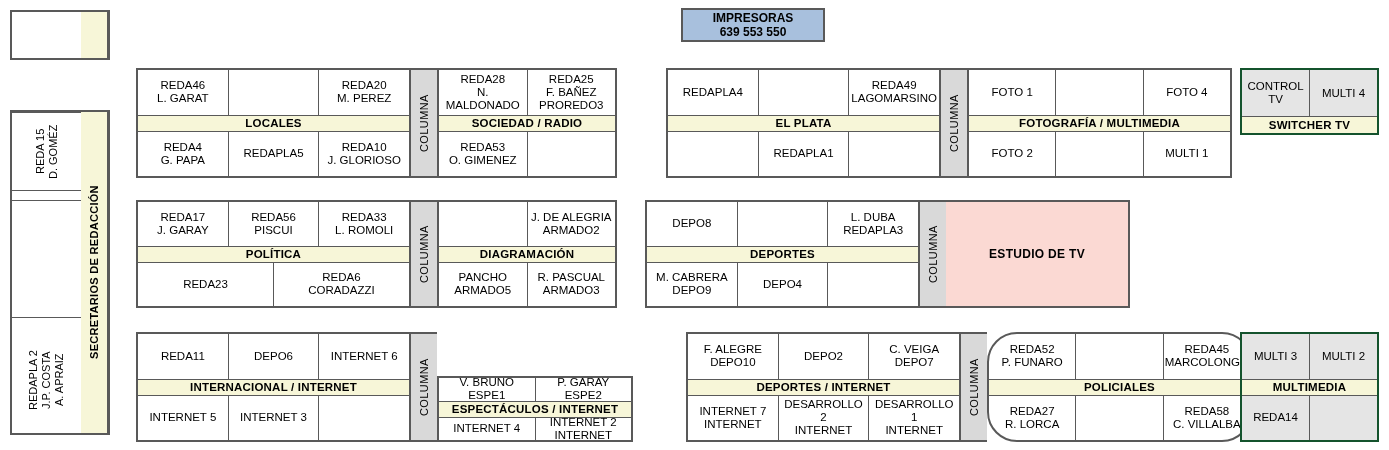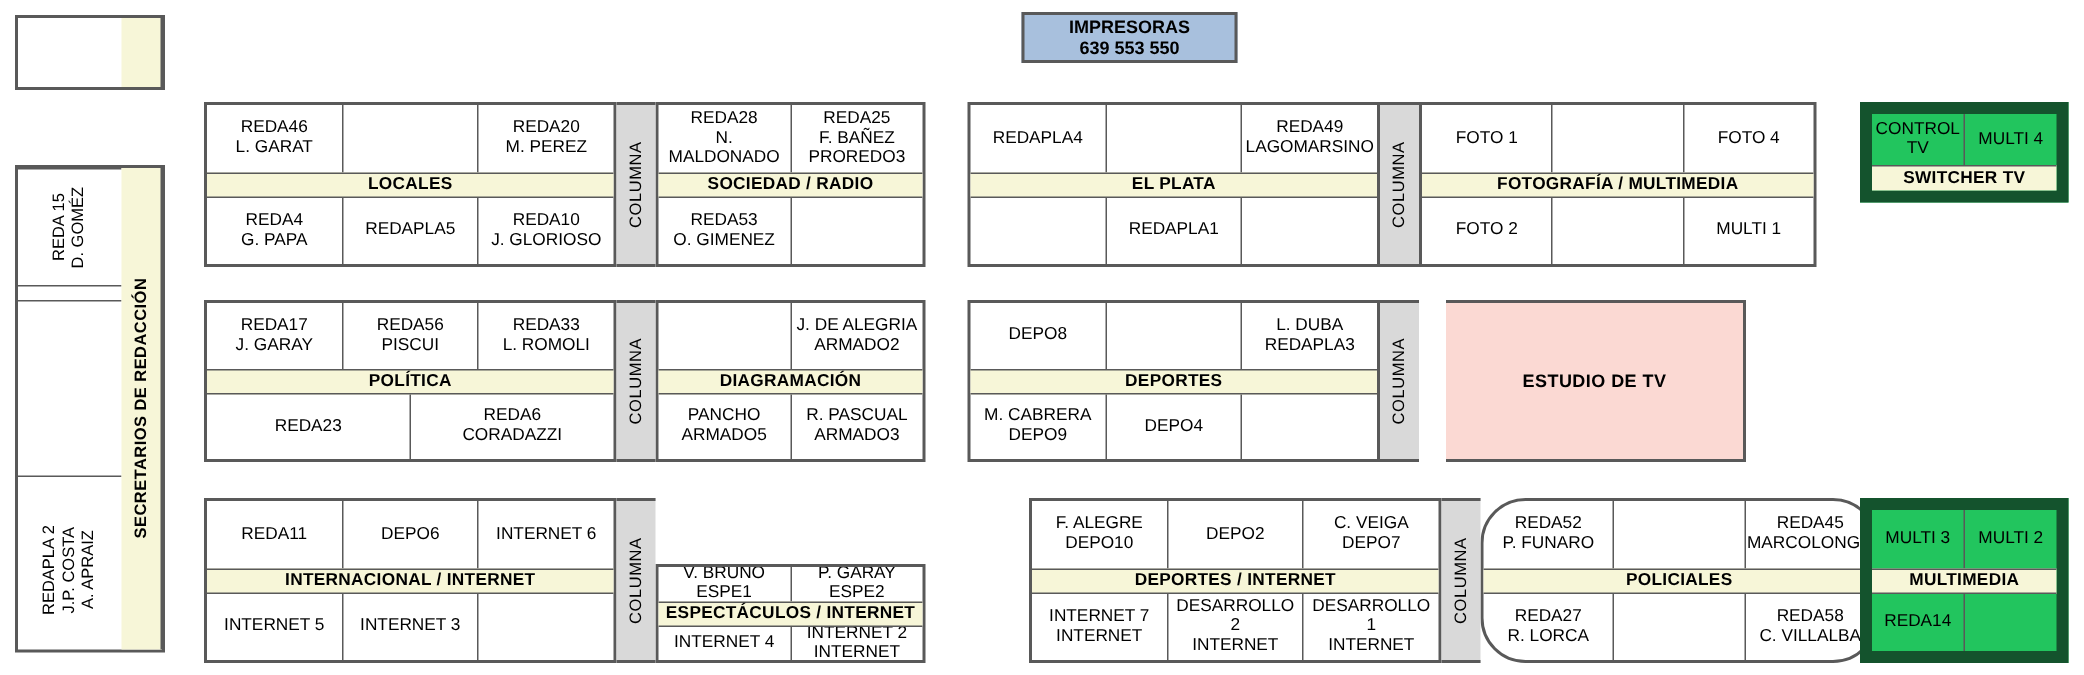--- a/index.html
+++ b/index.html
@@ -17,22 +17,22 @@
   #canvas {
     position: relative;
     width: 1389px;
     height: 450px;
   }
 
   
   .blk {
     position: absolute;
     box-sizing: border-box;
-    border: 8px solid #14532d;
-    background: #22c55e;
+    border: 2px solid #14532d;
+    background: #e5e5e5;
     display: flex;
     flex-direction: column;
   }
   .row {
     display: flex;
     flex: 1 1 0;
     min-height: 0;
   }
   .cell {
     box-sizing: border-box;
@@ -228,21 +228,21 @@
       <div class="label-bar">SOCIEDAD / RADIO</div>
       <div class="row">
         <div class="cell">REDA53
 O. GIMENEZ</div>
         <div class="cell"></div>
       </div>
     </div>
   </div>
 
   <div class="group" style="left:645px; top:68px; height:110px;">
-    <div class="side" style="width:275px;">
+    <div class="side" style="width:275px;margin-left:21px;">
       <div class="row">
         <div class="cell">REDAPLA4</div>
         <div class="cell"></div>
         <div class="cell">REDA49
 LAGOMARSINO</div>
       </div>
       <div class="label-bar">EL PLATA</div>
       <div class="row">
         <div class="cell"></div>
         <div class="cell">REDAPLA1</div>
@@ -317,39 +317,39 @@
       </div>
       <div class="label-bar">DEPORTES</div>
       <div class="row">
         <div class="cell">M. CABRERA
 DEPO9</div>
         <div class="cell">DEPO4</div>
         <div class="cell"></div>
       </div>
     </div>
     <div class="columna">COLUMNA</div>
-    <div class="studio" style="width:200px;margin-left:18px;">ESTUDIO DE TV</div>
+    <div class="studio" style="width:184px;">ESTUDIO DE TV</div>
   </div>
 
   <div class="group" style="left:136px; top:332px; height:110px;">
     <div class="side" style="width:275px;">
       <div class="row">
         <div class="cell">REDA11</div>
         <div class="cell">DEPO6</div>
         <div class="cell">INTERNET 6</div>
       </div>
       <div class="label-bar">INTERNACIONAL / INTERNET</div>
       <div class="row">
         <div class="cell">INTERNET 5</div>
         <div class="cell">INTERNET 3</div>
         <div class="cell"></div>
       </div>
     </div>
     <div class="columna">COLUMNA</div>
-    <div class="side" style="width:180px;margin-top:44px;">
+    <div class="side" style="width:196px;margin-top:44px;">
       <div class="row">
         <div class="cell">V. BRUNO
 ESPE1</div>
         <div class="cell">P. GARAY
 ESPE2</div>
       </div>
       <div class="label-bar">ESPECTÁCULOS / INTERNET</div>
       <div class="row">
         <div class="cell">INTERNET 4</div>
         <div class="cell">INTERNET 2

